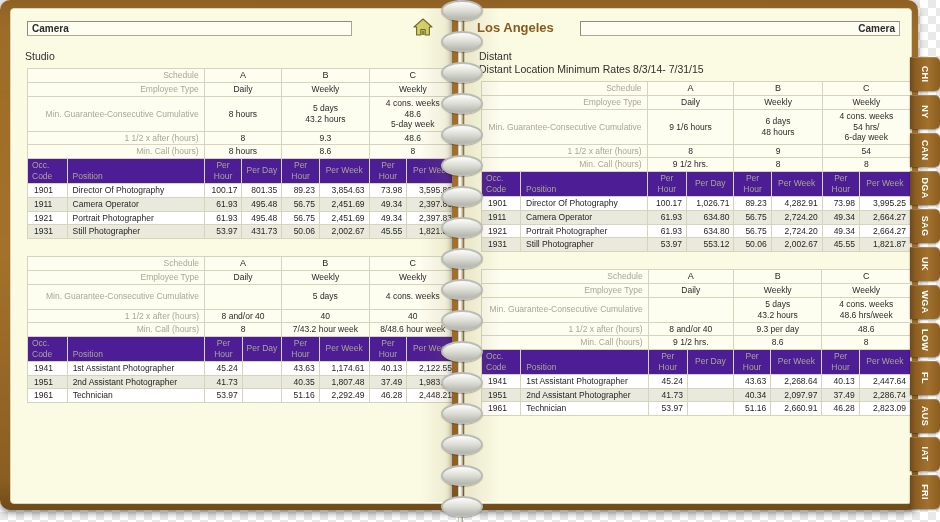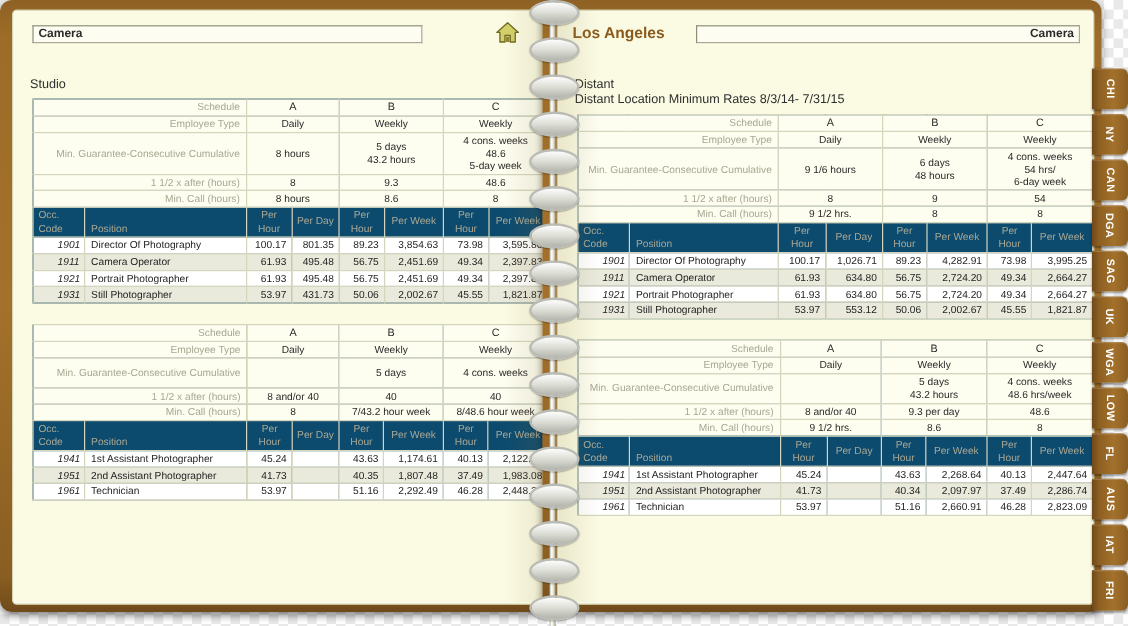--- a/index.html
+++ b/index.html
@@ -165,28 +165,28 @@
     width: 20px;
     height: 18px;
     cursor: pointer;
   }
 
   .section-label {
     font-size: 10.5px;
     color: #2f2f2f;
     margin: 0 0 1px 14px;
   }
-  .section-label.first { margin-top: 25px; }
+  .section-label.first { margin-top: 11px; }
 
   
   .rate-table {
     border-collapse: collapse;
     table-layout: fixed;
     margin: 6px 0 0 16px;
-    background: #0c4a6e;
+    background: #4c1d95;
     font-size: 8.5px;
     color: #2a2a2a;
     border: 1px solid #c9c9ae;
   }
   .rate-table td, .rate-table th {
     border: 1px solid #d5d5bd;
     padding: 1px 3px;
     font-weight: normal;
     vertical-align: middle;
     line-height: 1.25;
@@ -206,21 +206,21 @@
     font-size: 8.5px;
     vertical-align: bottom;
     padding-bottom: 2px !important;
   }
   .colhdr.occ { text-align: left; padding-left: 4px !important; }
   .colhdr.pos { text-align: left; padding-left: 5px !important; vertical-align: bottom; }
 
   .datarow td { font-size: 8.5px; color: #1f1f1f; }
   .datarow.odd  td { background: #ffffff; }
   .datarow.even td { background: #e9e9dc; }
-  .datarow td.code { padding-left: 20px; font-style: italic; }
+  .datarow td.code { padding-left: 6px; }
   .datarow td.pos  { padding-left: 5px; }
   .datarow td.num  { text-align: right; padding-right: 4px; }
 
   .hdrrow td { background: #fdfdf0; }
 </style>
 </head>
 <body>
 
 <div id="app">
 

